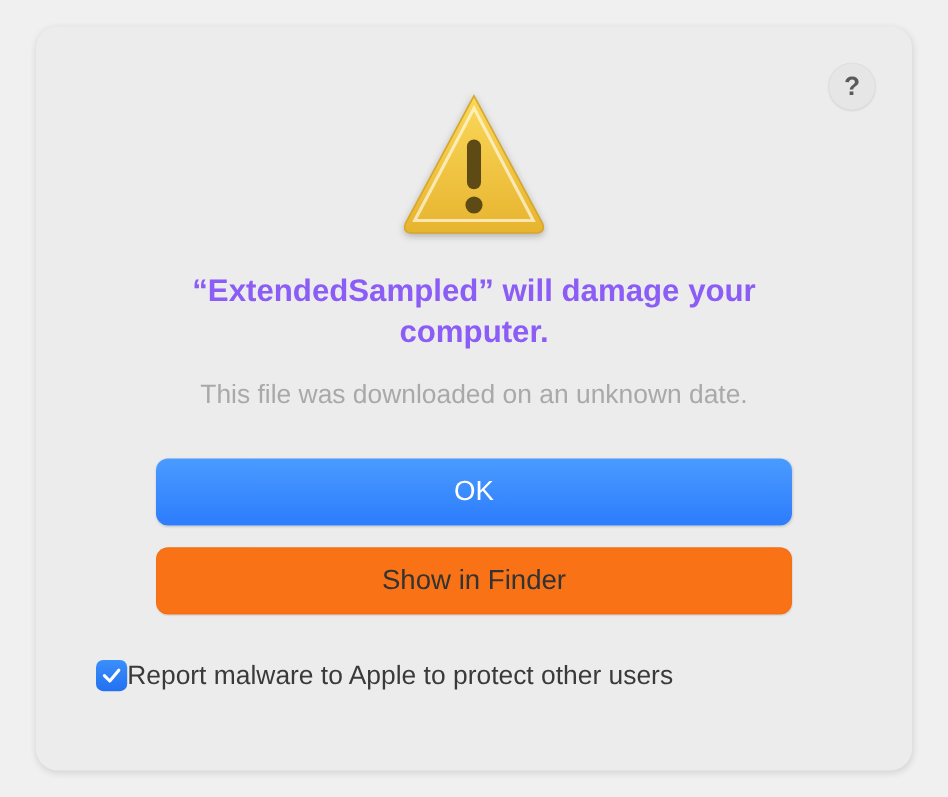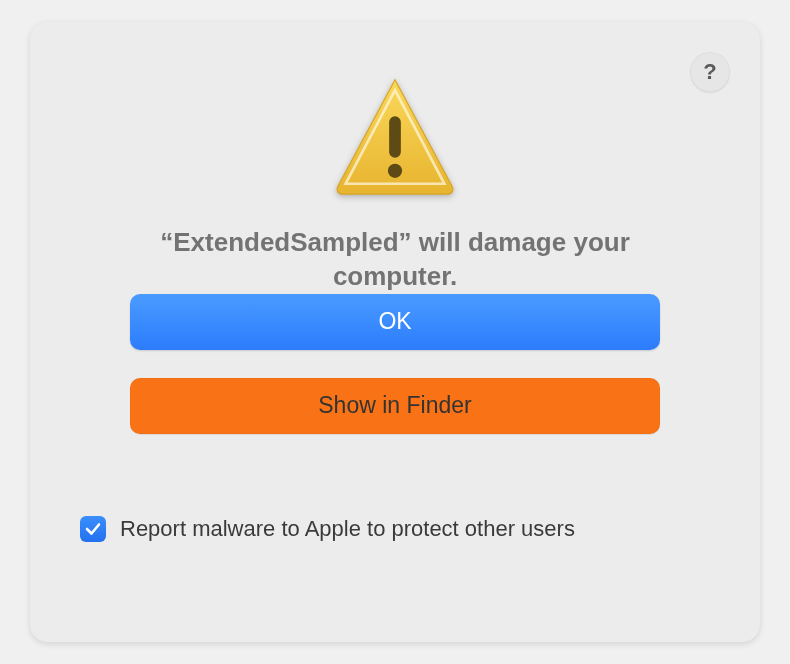--- a/index.html
+++ b/index.html
@@ -56,36 +56,37 @@
       justify-content: center;
     }
     .warning-icon svg {
       width: 130px;
       height: 130px;
       filter: drop-shadow(0 2px 3px rgba(0,0,0,0.25));
     }
     .title {
       font-size: 26px;
       font-weight: 700;
-      color: #737373;
+      color: #8b5cf6;
       text-align: center;
       line-height: 1.3;
+      margin-bottom: 22px;
       max-width: 560px;
     }
     .subtitle {
       font-size: 22px;
       color: #a9a9a9;
       text-align: center;
       margin-bottom: 40px;
     }
     .button-stack {
       width: 530px;
       display: flex;
       flex-direction: column;
-      gap: 28px;
+      gap: 18px;
       margin-bottom: 38px;
     }
     .btn {
       width: 100%;
       height: 56px;
       border-radius: 10px;
       border: none;
       font-size: 23px;
       font-weight: 400;
       cursor: pointer;
@@ -99,24 +100,22 @@
       box-shadow: 0 1px 2px rgba(0,0,0,0.15);
     }
     .btn-secondary {
       background: #f97316;
       color: #333;
       box-shadow: 0 1px 1px rgba(0,0,0,0.08), inset 0 0 0 1px rgba(0,0,0,0.03);
     }
     .checkbox-row {
       display: flex;
       align-items: flex-end;
-      gap: 14px;
       align-self: flex-start;
       margin-left: 0px;
-      margin-top: 44px;
     }
     .checkbox {
       width: 26px;
       height: 26px;
       border-radius: 6px;
       background: linear-gradient(180deg, #3a8ffb 0%, #2370f0 100%);
       display: flex;
       align-items: center;
       justify-content: center;
       cursor: pointer;
@@ -151,20 +150,21 @@
       </defs>
       <path d="M50 6 L94 88 Q96 94 89 94 L11 94 Q4 94 6 88 Z" fill="url(#triGrad)" stroke="#d8a628" stroke-width="1"></path>
       <path d="M50 14 L88 86 L12 86 Z" fill="none" stroke="#fff9e6" stroke-width="2" opacity="0.7"></path>
       <rect x="45.5" y="34" width="9" height="32" rx="4.5" fill="#5e4a15"></rect>
       <circle cx="50" cy="76" r="5.5" fill="#5e4a15"></circle>
     </svg>
   </div>
 
   <div class="title">“ExtendedSampled” will damage your computer.</div>
 
+  <div class="subtitle">This file was downloaded on an unknown date.</div>
 
   <div class="button-stack">
     <button class="btn btn-primary">OK</button>
     <button class="btn btn-secondary">Show in Finder</button>
   </div>
 
   <div class="checkbox-row">
     <button class="checkbox" aria-checked="true">
       <svg viewBox="0 0 24 24">
         <path d="M4 12 L10 18 L20 6" stroke="#fff" stroke-width="3.5" fill="none" stroke-linecap="round" stroke-linejoin="round"></path>

